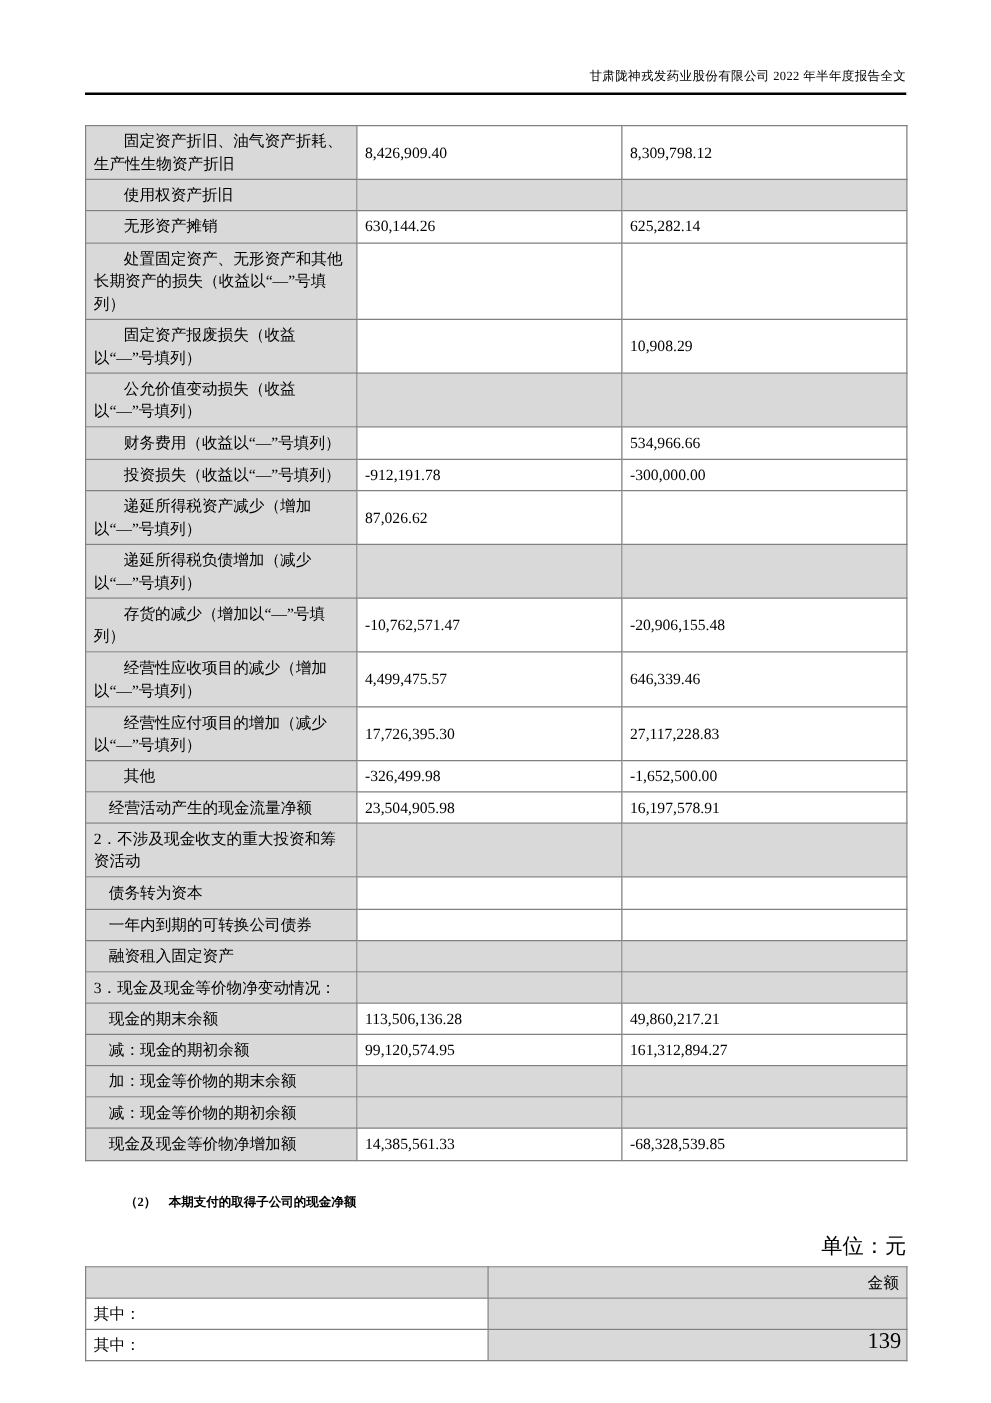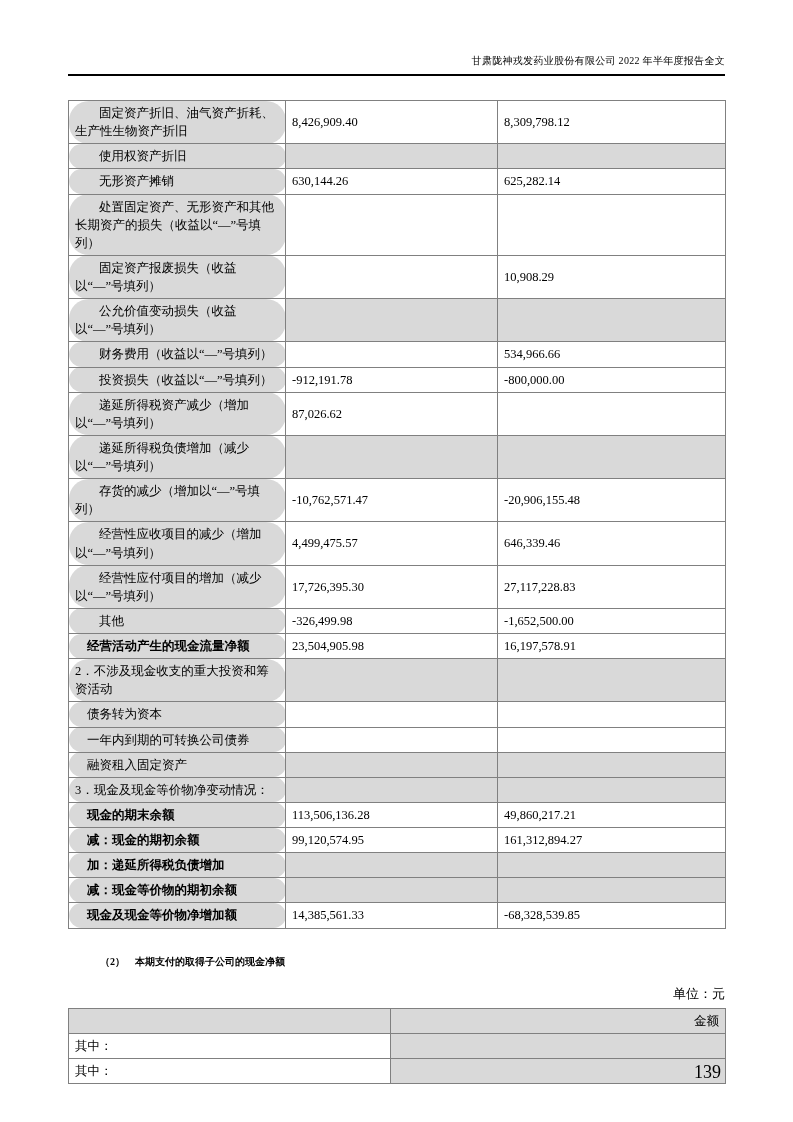--- a/index.html
+++ b/index.html
@@ -21,31 +21,31 @@
     position:absolute;top:74px;left:68px;width:657px;
     border-top:2px solid var(--rule);
   }
   .content{position:absolute;top:100px;left:68px;width:657px;}
   table{border-collapse:collapse;table-layout:fixed;width:657px;font-size:12.5px;}
   td{
     border:1px solid var(--border);
     padding:3px 6px;vertical-align:middle;line-height:1.45;
     word-break:break-all;overflow:hidden;
   }
-  td.lbl{background:var(--shade);border-radius:20px;}
+  td.lbl{background:var(--shade);}
   td.num{text-align:left;padding-right:16px;font-variant-numeric:tabular-nums;}
   tr.sh td{background:var(--shade);}
   tr.sec td{background:var(--shade);font-weight:normal;}
-  tr.bold td.lbl{font-weight:bold;margin-top:12px;}
+  tr.bold td.lbl{font-weight:normal;margin-top:12px;}
   .ind2{text-indent:24px;}
   .ind1{text-indent:12px;}
   .section-heading{
     margin:26px 0 0 0;font-size:10px;font-weight:bold;text-indent:32px;
   }
-  .unit-note{margin-top:16px;text-align:right;font-size:13px;}
+  .unit-note{margin-top:16px;text-align:right;font-size:17px;}
   .sub-table{margin-top:5px;}
   .sub-table td{height:17px;}
   td.ctr{text-align:right;background:var(--shade);}
   td.shade{background:var(--shade);}
   .page-number{
     position:absolute;top:1062px;right:72px;font-size:18px;
   }
 </style>
 </head>
 <body>
@@ -95,21 +95,21 @@
           <td class="num"></td>
         </tr>
         <tr>
           <td class="lbl ind2">财务费用（收益以“—”号填列）</td>
           <td class="num"></td>
           <td class="num">534,966.66</td>
         </tr>
         <tr>
           <td class="lbl ind2">投资损失（收益以“—”号填列）</td>
           <td class="num">-912,191.78</td>
-          <td class="num">-800,000.00</td>
+          <td class="num">-300,000.00</td>
         </tr>
         <tr>
           <td class="lbl ind2">递延所得税资产减少（增加以“—”号填列）</td>
           <td class="num">87,026.62</td>
           <td class="num"></td>
         </tr>
         <tr class="sh">
           <td class="lbl ind2">递延所得税负债增加（减少以“—”号填列）</td>
           <td class="num"></td>
           <td class="num"></td>
@@ -168,21 +168,21 @@
           <td class="lbl ind1">现金的期末余额</td>
           <td class="num">113,506,136.28</td>
           <td class="num">49,860,217.21</td>
         </tr>
         <tr class="bold">
           <td class="lbl ind1">减：现金的期初余额</td>
           <td class="num">99,120,574.95</td>
           <td class="num">161,312,894.27</td>
         </tr>
         <tr class="bold sh">
-          <td class="lbl ind1">加：递延所得税负债增加</td>
+          <td class="lbl ind1">加：现金等价物的期末余额</td>
           <td class="num"></td>
           <td class="num"></td>
         </tr>
         <tr class="bold sh">
           <td class="lbl ind1">减：现金等价物的期初余额</td>
           <td class="num"></td>
           <td class="num"></td>
         </tr>
         <tr class="bold">
           <td class="lbl ind1">现金及现金等价物净增加额</td>

